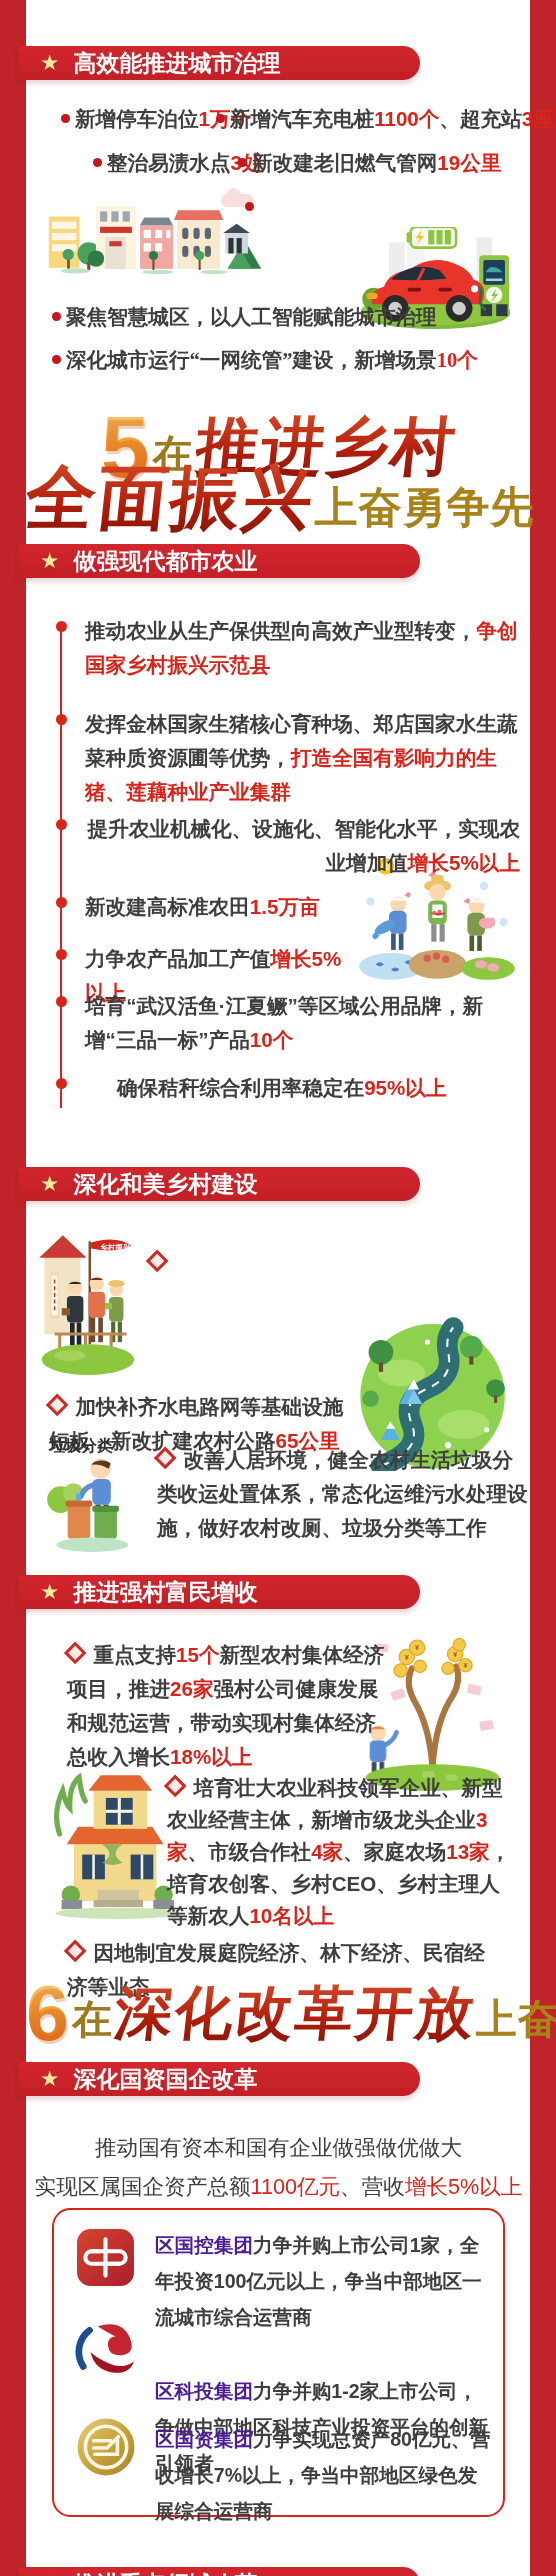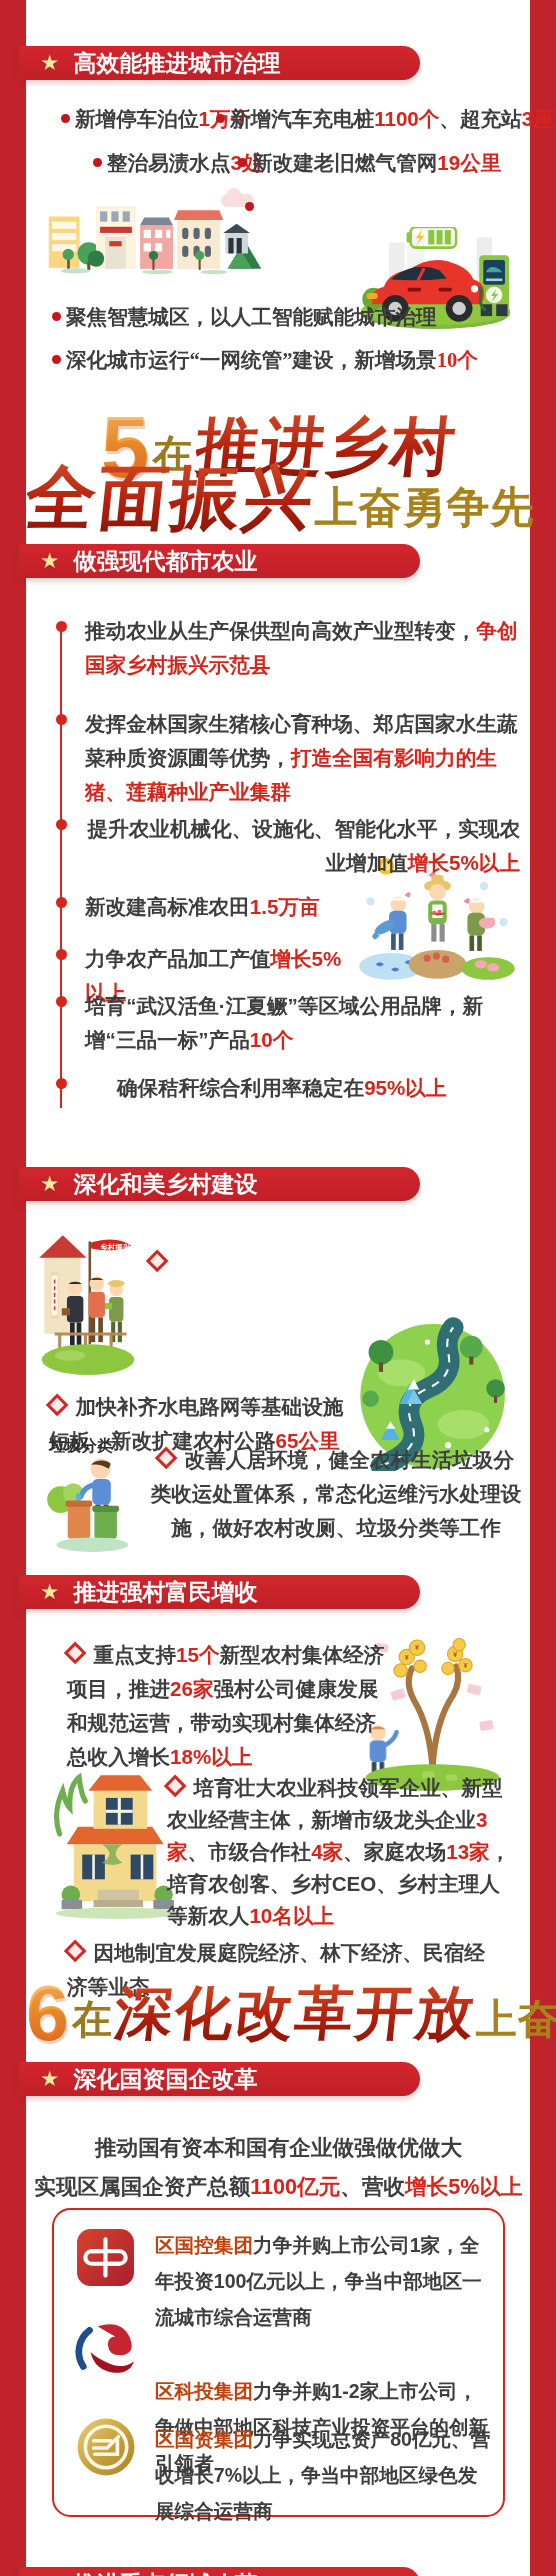--- a/index.html
+++ b/index.html
@@ -40,22 +40,22 @@
     -webkit-background-clip:text;background-clip:text;color:transparent;
     transform:skewX(-6deg);display:inline-block;}
   .banner .tail{font-size:43px;font-weight:900;color:#a8831c;letter-spacing:1px;}
 
   
   .soe-box{position:absolute;left:52px;top:2208px;width:453px;height:309px;background:#ffffff;
     border:2.6px solid #d8251c;border-radius:18.5px;z-index:2;box-sizing:border-box;}
   .soe-logo{position:absolute;z-index:3;}
   .soe-txt{position:absolute;left:155px;width:340px;font-size:19.6px;font-weight:700;color:#3e3e3e;
     line-height:1.85;z-index:3;}
-  .soe-txt .em{color:#c2410c;}
-  .soe-intro{position:absolute;left:26px;width:505px;text-align:center;font-size:21.6px;font-weight:700;
+  .soe-txt .em{color:#4c1d95;}
+  .soe-intro{position:absolute;left:26px;width:505px;text-align:center;font-size:21.6px;font-weight:400;
     color:#3e3e3e;z-index:2;}
   .soe-intro .em{color:#d8251c;}
 
   .cloud{position:absolute;width:33px;height:13.4px;background:#f6dfdd;border-radius:7.2px;z-index:1;}
   .cloud::before{content:"";position:absolute;left:6.2px;top:-6.2px;width:13.4px;height:13.4px;border-radius:50%;background:#f6dfdd;}
 
   svg{display:block;}
   .illo{position:absolute;z-index:1;}
   .trash-label{position:absolute;font-size:16px;font-weight:700;color:#2e2e2e;z-index:2;}
 </style>
@@ -317,21 +317,21 @@
     <path d="M92 92 q-18 6 -22 22" fill="none" stroke="#5b8ed6" stroke-width="10" stroke-linecap="round"></path>
     <rect x="60" y="108" width="10" height="16" rx="4" fill="#58b0e3"></rect>
     <rect x="44" y="130" width="44" height="66" rx="6" fill="#e2874c"></rect>
       <rect x="40" y="122" width="52" height="12" rx="4" fill="#c96a33"></rect>
     <rect x="96" y="140" width="44" height="56" rx="6" fill="#6fae4e"></rect>
       <rect x="92" y="132" width="52" height="12" rx="4" fill="#55913a"></rect>
     <ellipse cx="92" cy="208" rx="70" ry="14" fill="#bfe3c5"></ellipse>
   </svg>
   <span class="trash-label" style="left:49px;top:1436px;">垃圾分类</span>
 
-  <div class="blt" style="left:149px;top:1443px;width:374px;text-align:center;"><span class="dia"></span><span><span>改善人居环境，健全农村生活垃圾分类收运处置体系，常态化运维污水处理设施，做好农村改厕、垃圾分类等工作</span></span></div>
+  <div class="blt" style="left:157px;top:1443px;width:374px;"><span class="dia"></span><span><span>改善人居环境，健全农村生活垃圾分类收运处置体系，常态化运维污水处理设施，做好农村改厕、垃圾分类等工作</span></span></div>
 
   <div class="sec-header" style="top:1575px;">
     <span class="star">★</span>
     <span>推进强村富民增收</span>
   </div>
 
   <div class="blt" style="left:67px;top:1638px;width:319px;"><span class="dia"></span><span><span>重点支持</span><span class="em">15个</span><span>新型农村集体经济项目，推进</span><span class="em">26家</span><span>强村公司健康发展和规范运营，带动实现村集体经济总收入增长</span><span class="em">18%以上</span></span></div>
 
   <svg class="illo" style="left:345px;top:1623px;" width="175" height="170" viewBox="0 0 340 330">
     <path d="M170 280 q-6 -80 -36 -130 q-18 -34 -4 -62" fill="none" stroke="#a8763e" stroke-width="12" stroke-linecap="round"></path>

